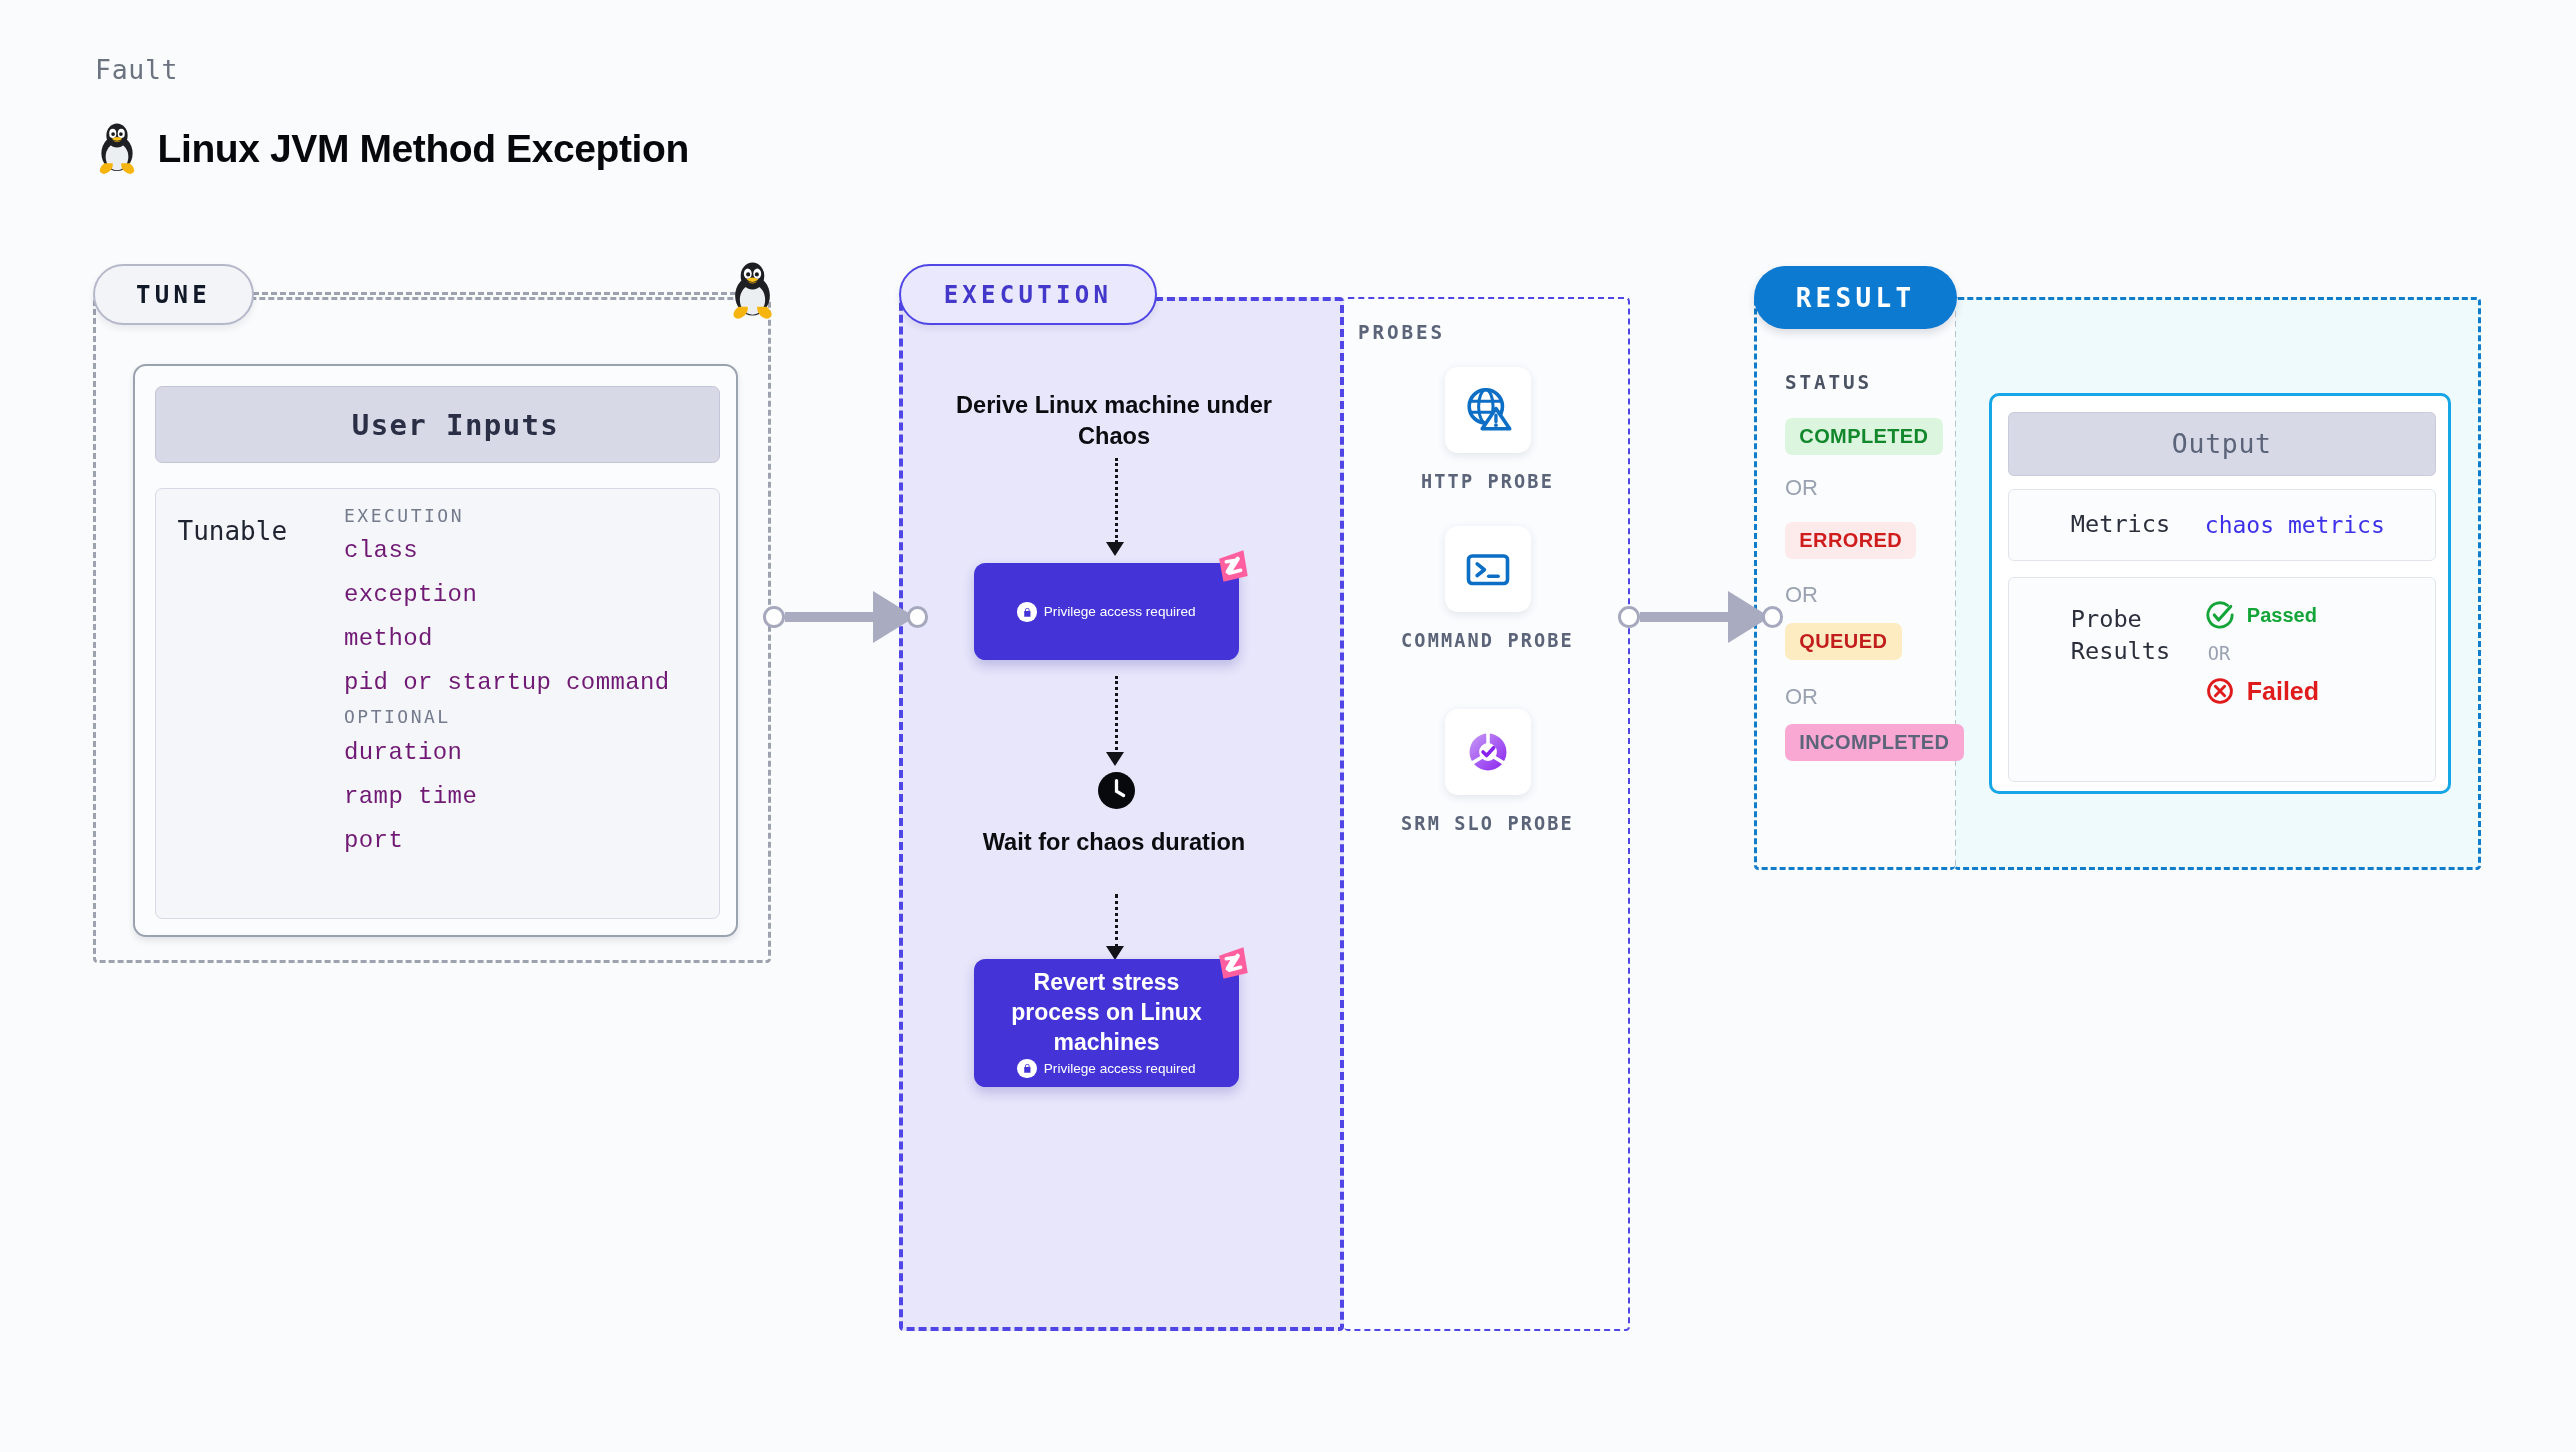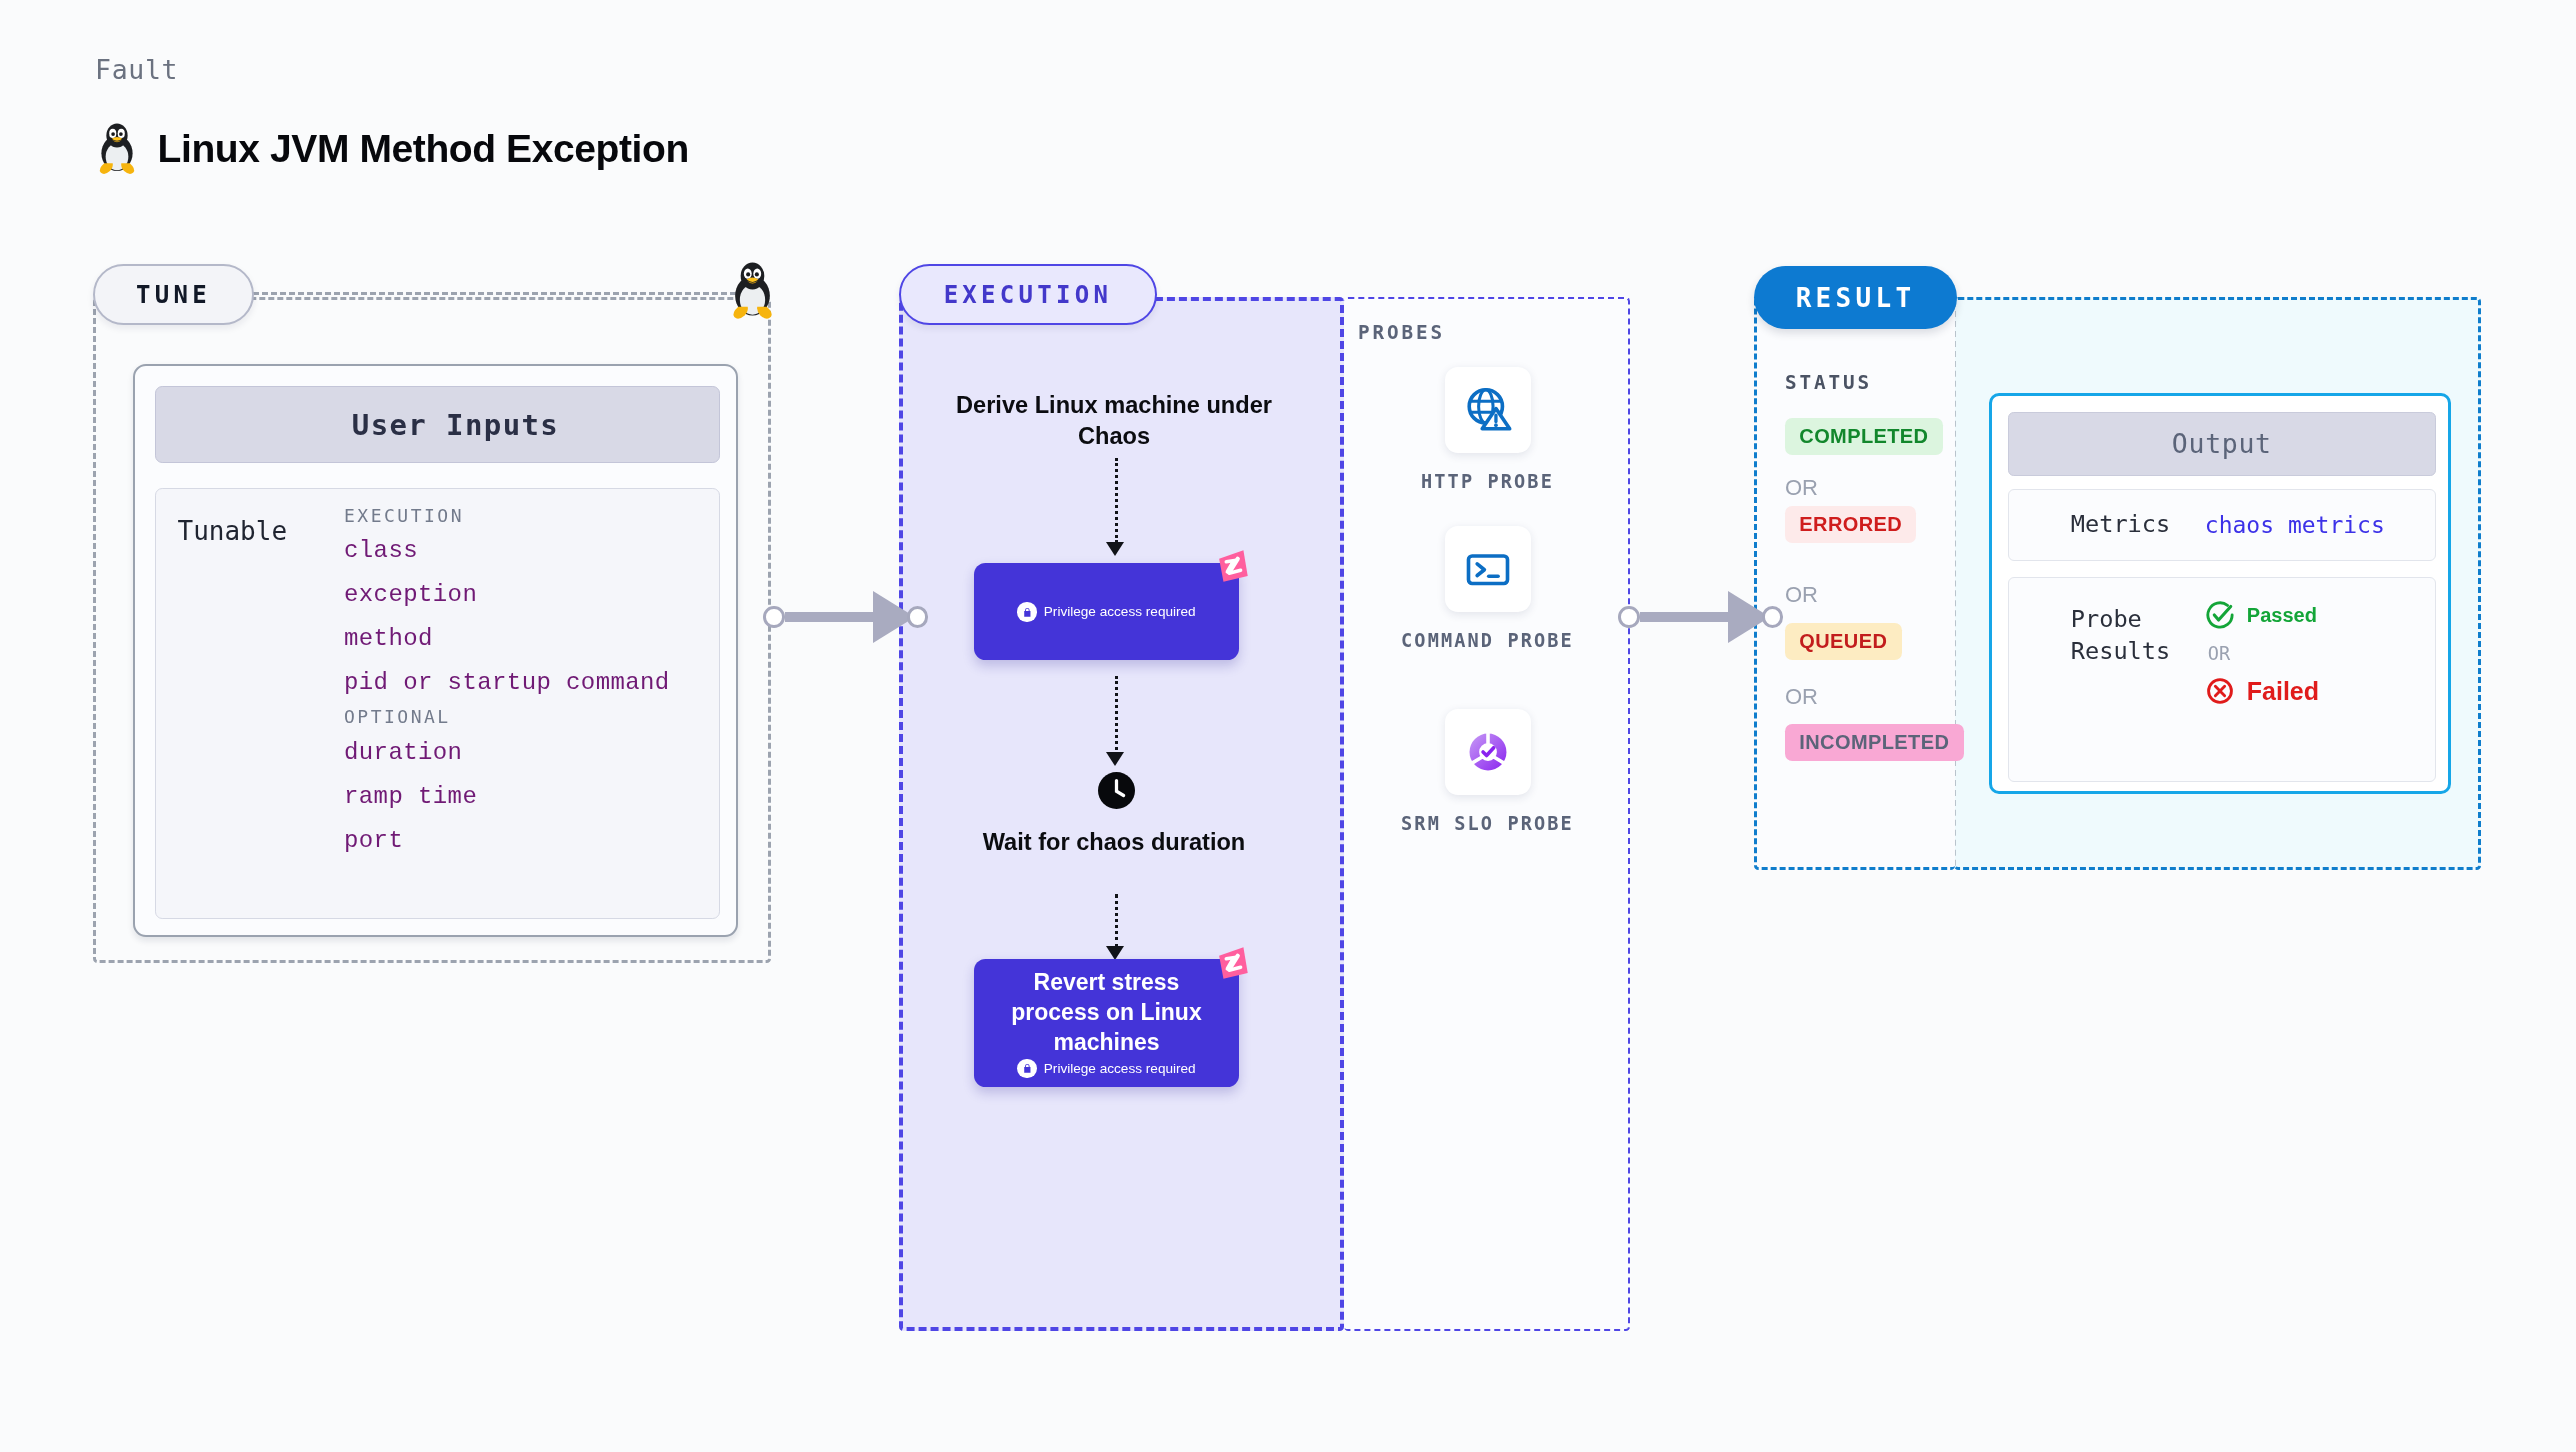--- a/index.html
+++ b/index.html
@@ -211,21 +211,21 @@
   .status-badge {
     display: inline-block; padding: 7.2px 14.3px; border-radius: 7.2px;
     font-size: 20px; font-weight: 700; letter-spacing: 0.4px;
   }
   .or-text {
     font-size: 22px; color: #9aa1b0; font-weight: 400;
     font-family: "Liberation Sans", sans-serif;
   }
   .s-completed { top: 418px; }
   .s-or1       { top: 475px; }
-  .s-errored   { top: 506px; }
+  .s-errored   { top: 522px; }
   .s-or2       { top: 582px; }
   .s-queued    { top: 623px; }
   .s-or3       { top: 684px; }
   .s-incomp    { top: 724px; }
 
   
   .output-card {
     position: absolute; left: 1989px; top: 393px; width: 462px; height: 401px;
     background: #ffffff; border: 3.6px solid #16a6e8; border-radius: 10px;
   }

